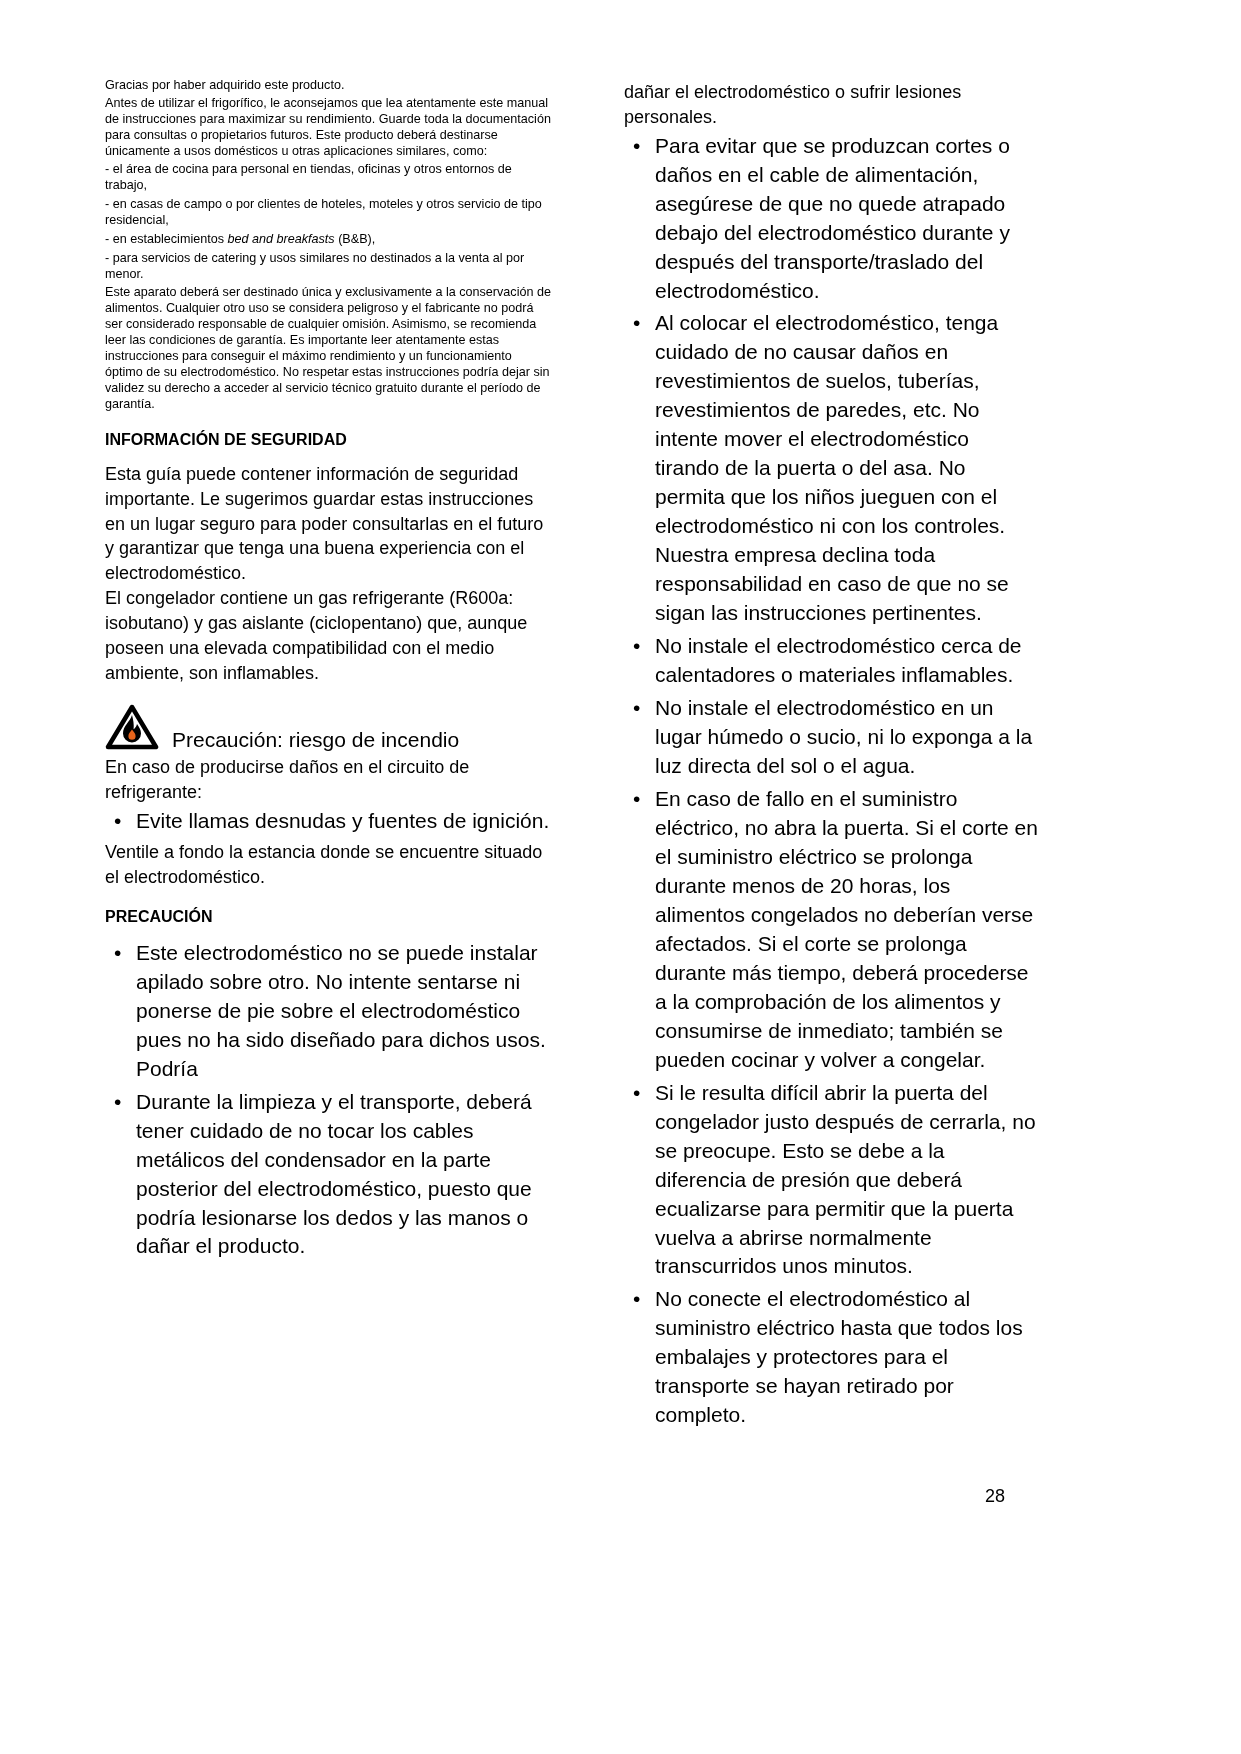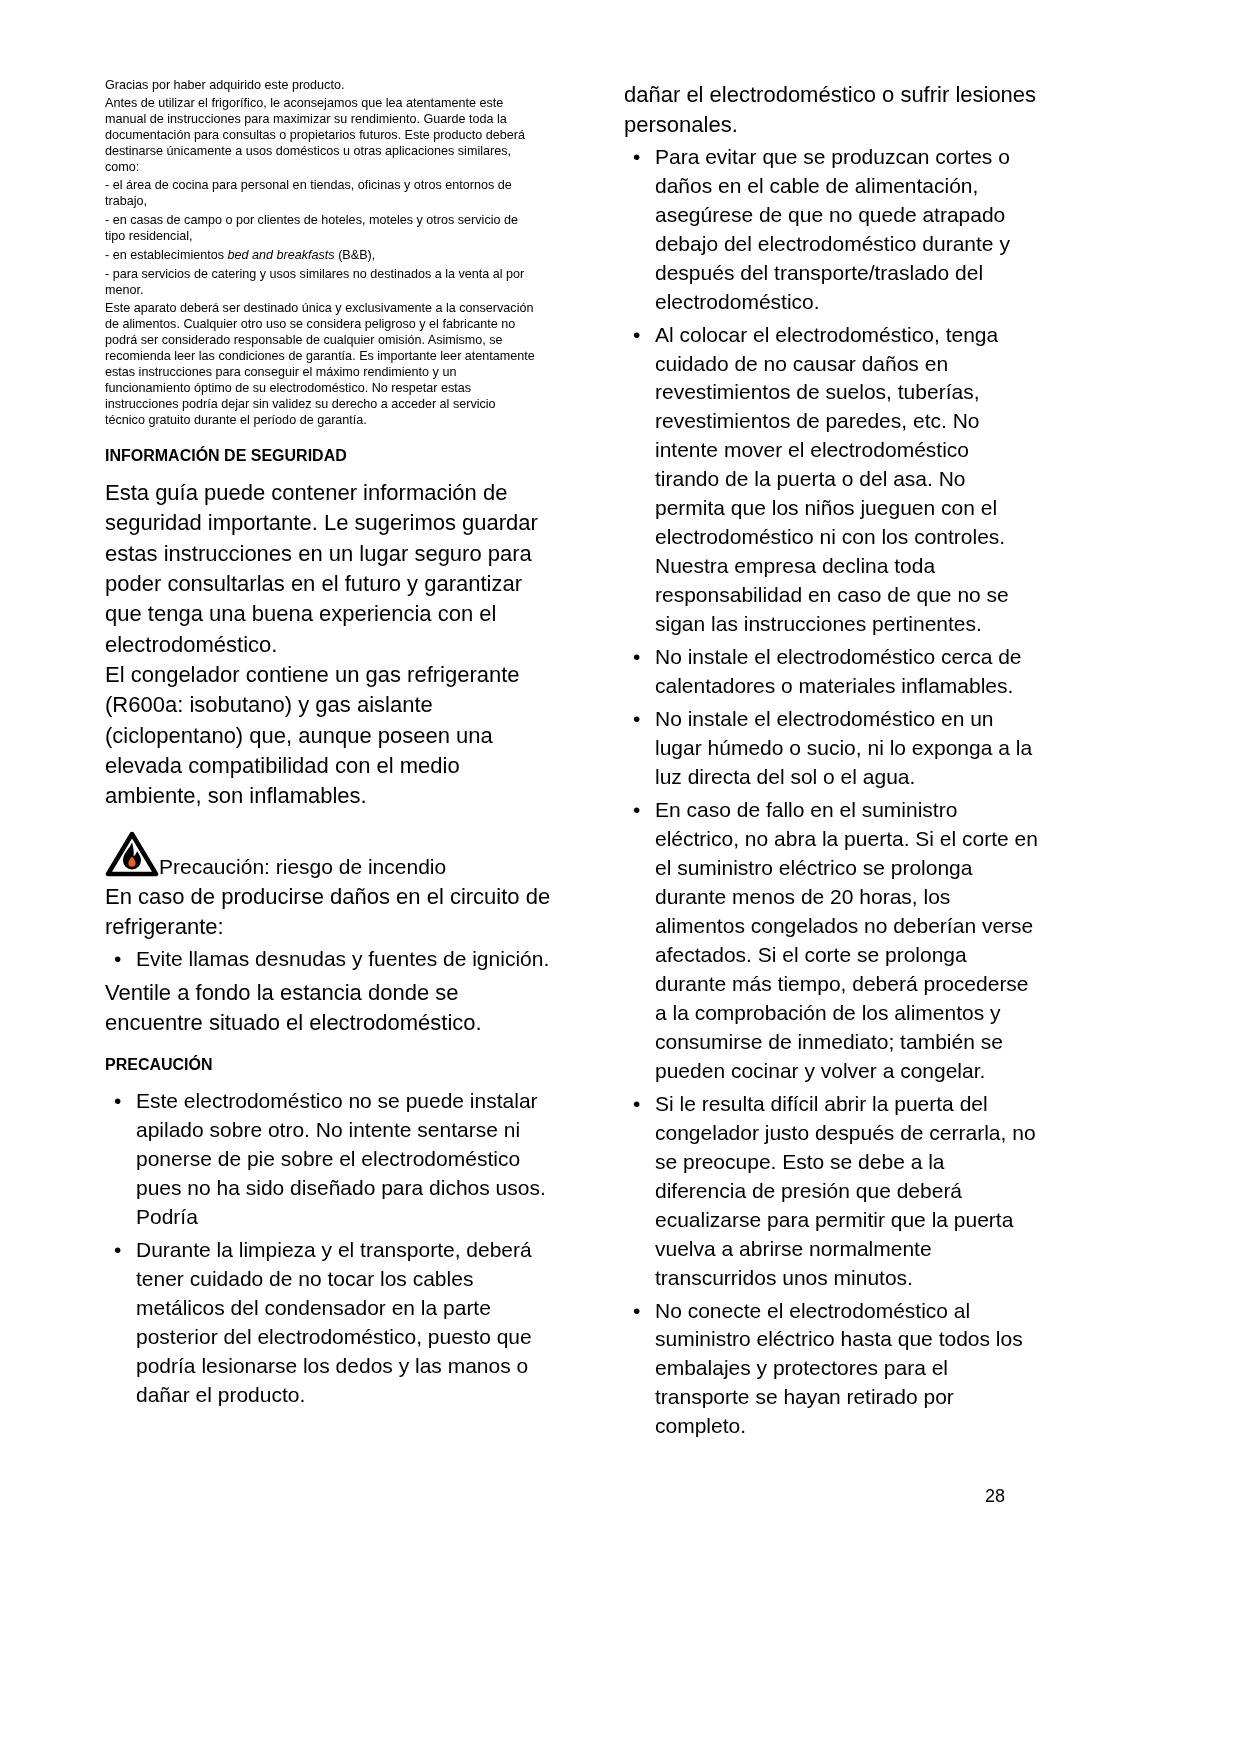--- a/index.html
+++ b/index.html
@@ -17,28 +17,28 @@
     padding: 78px 0 0 105px;
     gap: 72px;
   }
   .col-left  { width: 447px; flex: none; }
   .col-right { width: 414px; flex: none; padding-top: 2px; }
 
   
   .small {
     font-size: 12.6px;
     line-height: 1.27;
-    margin: 0 16px 2px 0;
+    margin: 0 0 2px 0;
   }
   .small.gap { margin-bottom: 3px; }
   .small em { font-style: italic; }
 
   
   .body {
-    font-size: 22px;
+    font-size: 18px;
     line-height: 1.38;
     margin: 0;
   }
   .heading {
     font-size: 16px;
     font-weight: bold;
     margin: 17px 0 13px 0;
     line-height: 1.2;
   }
   .mt { }
@@ -57,21 +57,21 @@
     content: "\2022";
     position: absolute;
     left: 9px;
     top: 0;
   }
 
   
   .fire-line {
     display: flex;
     align-items: flex-end;
-    gap: 0;
+    gap: 13px;
     margin-top: 18px;
   }
   .fire-line .icon { flex: none; display: block; }
   .fire-line .caption { font-size: 21px; line-height: 1.3; padding-bottom: 2px; }
 
   .page-number {
     position: absolute;
     top: 1486px;
     left: 985px;
     font-size: 18px;

